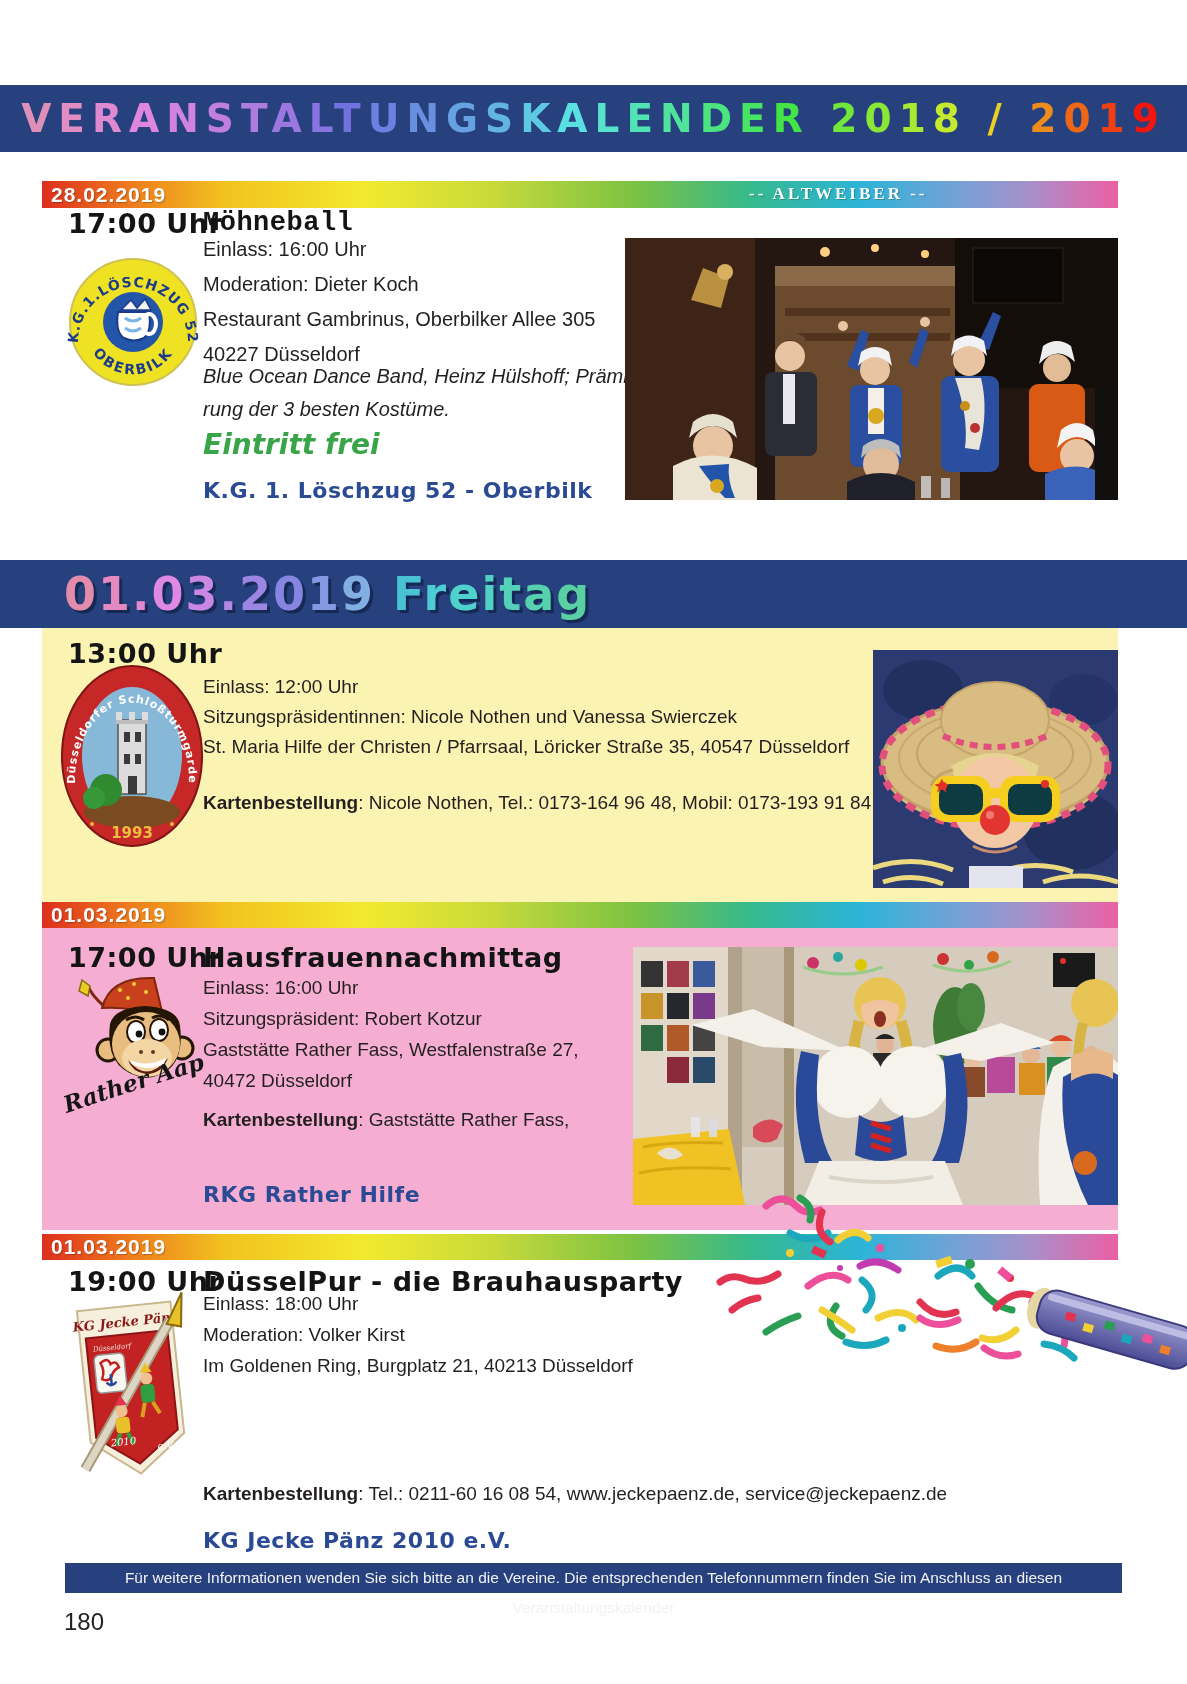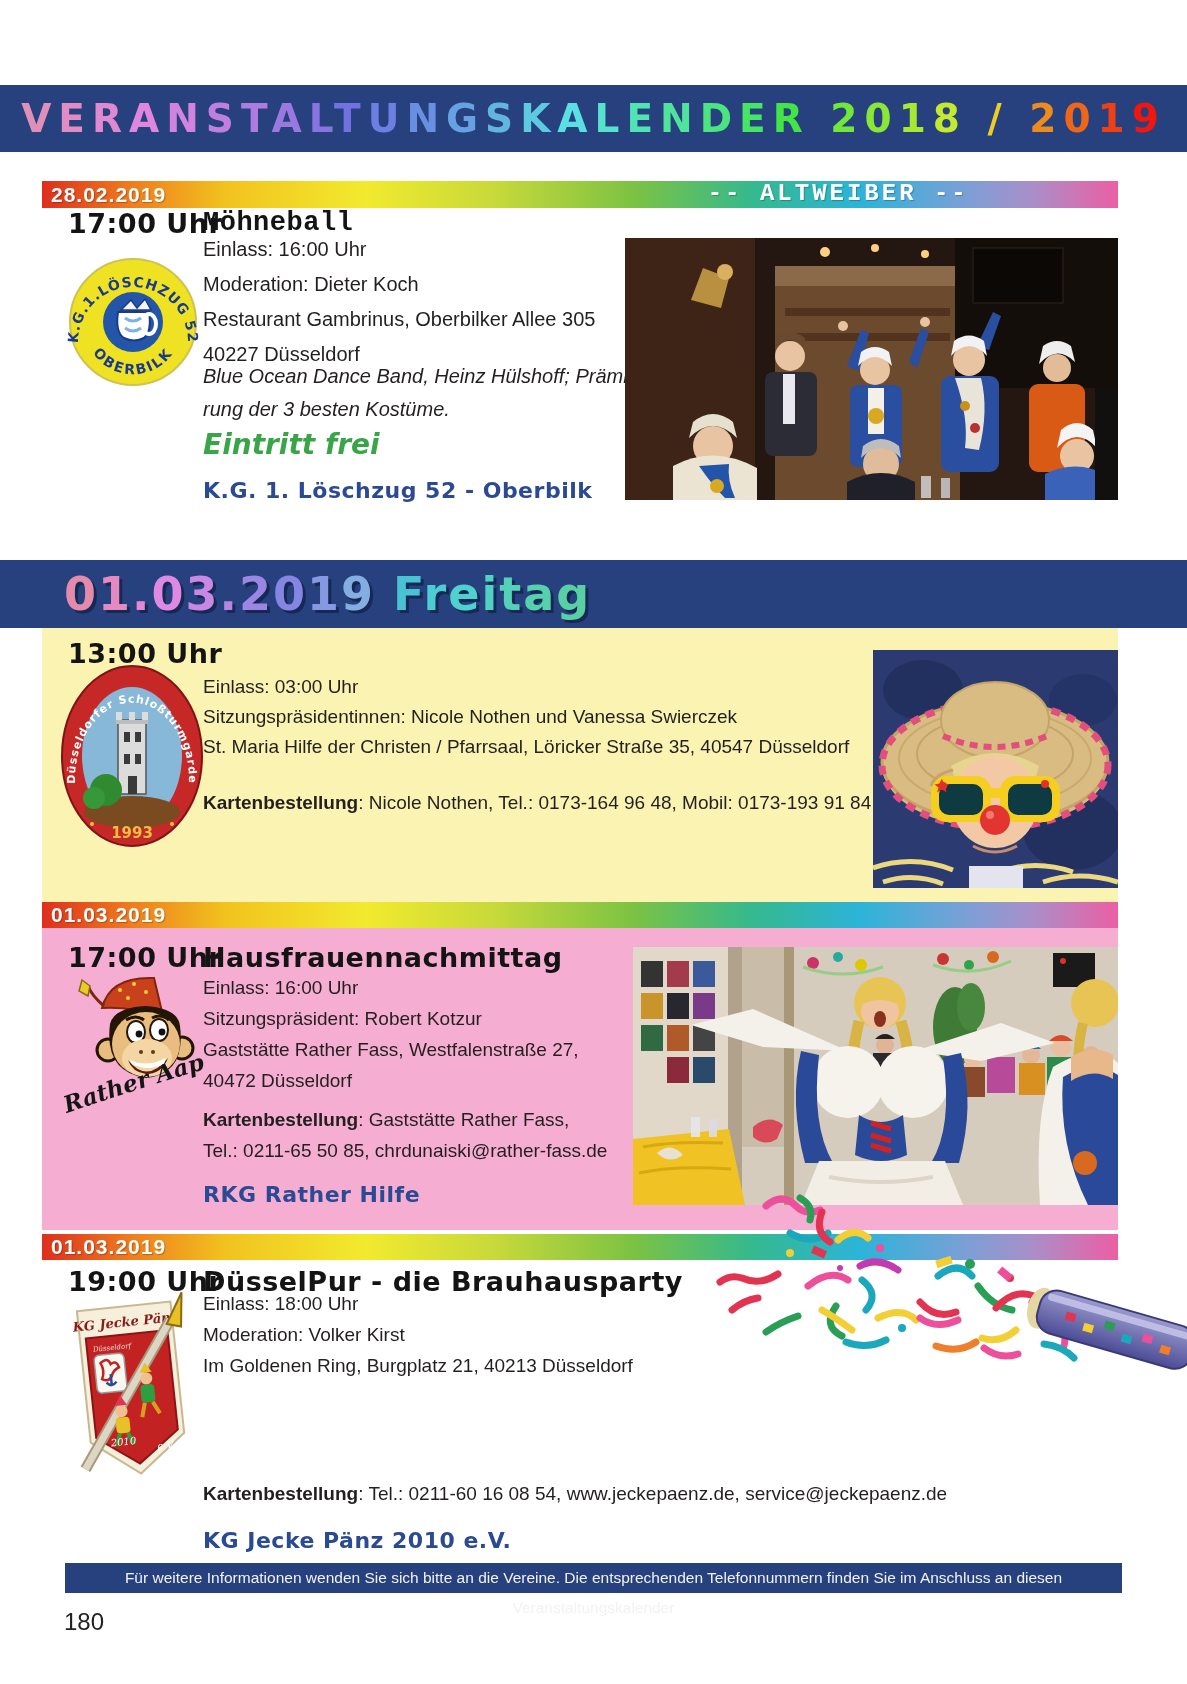--- a/index.html
+++ b/index.html
@@ -12,21 +12,21 @@
   .header-title{width:100%;text-align:center;line-height:67px;
     font-family:"DejaVu Sans",sans-serif;font-weight:bold;font-size:39px;letter-spacing:7px;white-space:nowrap;}
 
   
   .date-bar{width:1076px;height:27px;
     background:linear-gradient(90deg,#dd2f1e 0%,#ee7a1e 8%,#f2c21f 17%,#f2ea2e 30%,
       #c8d93a 42%,#7cc243 55%,#35b98e 66%,#2cb4d8 76%,#7c9fd6 86%,#a98fc9 92%,#ec5fa4 100%);}
   .date-bar .date{position:absolute;left:9px;top:0;line-height:27px;color:#fff;
     font-weight:bold;font-size:21px;letter-spacing:1px;text-shadow:1px 1px 1px rgba(0,0,0,.25);}
   .date-bar .tag{position:absolute;left:74%;top:-2px;transform:translateX(-50%);line-height:30px;color:#fff;
-    font-family:Liberation Mono, monospace;font-weight:bold;font-size:24px;letter-spacing:3px;
+    font-family:Liberation Serif, serif;font-weight:bold;font-size:17px;letter-spacing:3px;
     text-shadow:1px 1px 1px rgba(0,0,0,.25);white-space:nowrap;}
 
   
   .day-banner{left:0;top:560px;width:1187px;height:68px;background:#27407e;}
   .day-banner-text{position:absolute;left:64px;top:0;line-height:68px;white-space:nowrap;
     font-family:"DejaVu Sans",sans-serif;font-weight:bold;font-size:46px;letter-spacing:2px;}
   .day-banner-text span{text-shadow:3px 3px 0 rgba(10,20,50,.55);}
 
   .block-yellow{left:42px;top:628px;width:1076px;height:274px;background:#faf3b2;}
   .block-pink{left:42px;top:928px;width:1076px;height:302px;background:#f5aed2;}
@@ -177,21 +177,21 @@
         <path id="st-ring" d="M 18 132 A 57 77 0 1 1 130 132"></path>
       </defs>
     <text font-family="DejaVu Sans,sans-serif" font-size="11" font-weight="bold" fill="#ffffff" letter-spacing="1">
       <textPath href="#st-ring" startOffset="50%" text-anchor="middle">Düsseldorfer Schloßturmgarde</textPath>
     </text>
     <text x="74" y="176" text-anchor="middle" font-family="DejaVu Sans,sans-serif" font-size="15" font-weight="bold" fill="#e8c040">1993</text>
     <circle cx="34" cy="162" r="2" fill="#e8c040"></circle>
       <circle cx="114" cy="162" r="2" fill="#e8c040"></circle>
   </svg>
 
-  <div class="abs body-text" style="left:203px;top:672px;line-height:30px;">Einlass: 03:00 Uhr
+  <div class="abs body-text" style="left:203px;top:672px;line-height:30px;">Einlass: 12:00 Uhr
 Sitzungspräsidentinnen: Nicole Nothen und Vanessa Swierczek
 St. Maria Hilfe der Christen / Pfarrsaal, Löricker Straße 35, 40547 Düsseldorf</div>
   <div class="abs body-text booking" style="left:203px;top:788px;line-height:30px;"><b>Kartenbestellung</b><span>: Nicole Nothen, Tel.: 0173-164 96 48, Mobil: 0173-193 91 84</span></div>
 
   <svg class="abs photo" style="left:873px;top:650px;" width="245" height="238" viewBox="0 0 245 238">
     <rect width="245" height="238" fill="#2b3b72"></rect>
     <ellipse cx="50" cy="40" rx="40" ry="30" fill="#223060"></ellipse>
       <ellipse cx="200" cy="180" rx="50" ry="40" fill="#223060"></ellipse>
     <ellipse cx="210" cy="50" rx="34" ry="26" fill="#253468"></ellipse>
 
@@ -261,21 +261,20 @@
     <text font-family="DejaVu Serif,serif" font-size="23" font-weight="bold" font-style="italic" fill="#151515">
       <textPath href="#ra-arc" startOffset="2%">Rather Aape</textPath>
     </text>
   </svg>
 
   <div class="abs body-text" style="left:203px;top:972px;line-height:31px;">Einlass: 16:00 Uhr
 Sitzungspräsident: Robert Kotzur
 Gaststätte Rather Fass, Westfalenstraße 27,
 40472 Düsseldorf</div>
   <div class="abs body-text booking" style="left:203px;top:1104px;line-height:31px;"><b>Kartenbestellung</b><span>: Gaststätte Rather Fass,</span></div>
-  <div class="abs body-text" style="left:203px;top:1135px;line-height:31px;">Tel.: 0211-65 50 85, chrdunaiski@rather-fass.de</div>
   <div class="abs club" style="left:203px;top:1182px;">RKG Rather Hilfe</div>
 
   <svg class="abs photo" style="left:633px;top:947px;" width="485" height="258" viewBox="0 0 485 258">
     <rect width="485" height="258" fill="#d6ccbd"></rect>
     <rect x="0" y="0" width="95" height="258" fill="#e2d8ca"></rect>
     <g>
       <rect x="8" y="14" width="22" height="26" fill="#333"></rect>
         <rect x="34" y="14" width="22" height="26" fill="#a33b4c"></rect>
         <rect x="60" y="14" width="22" height="26" fill="#3a5a9c"></rect>
       <rect x="8" y="46" width="22" height="26" fill="#c9952b"></rect>

